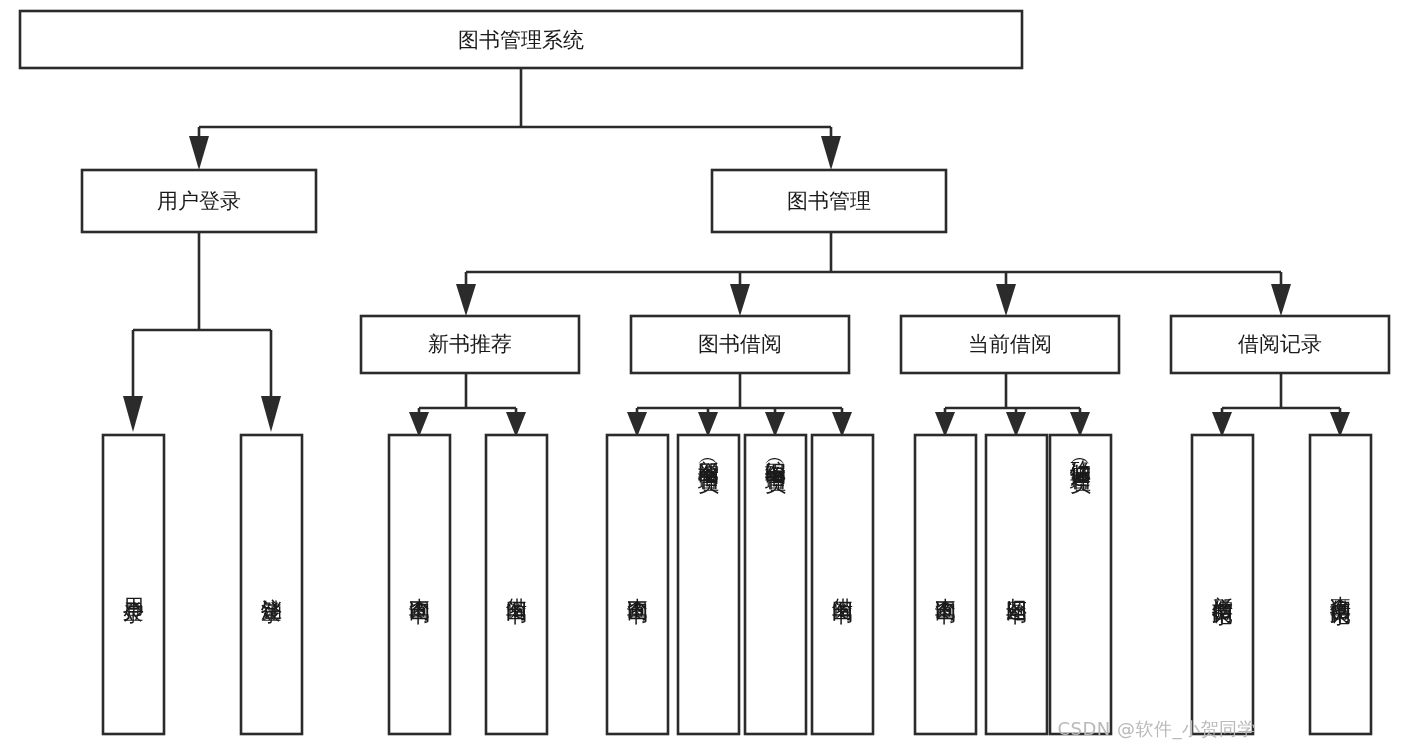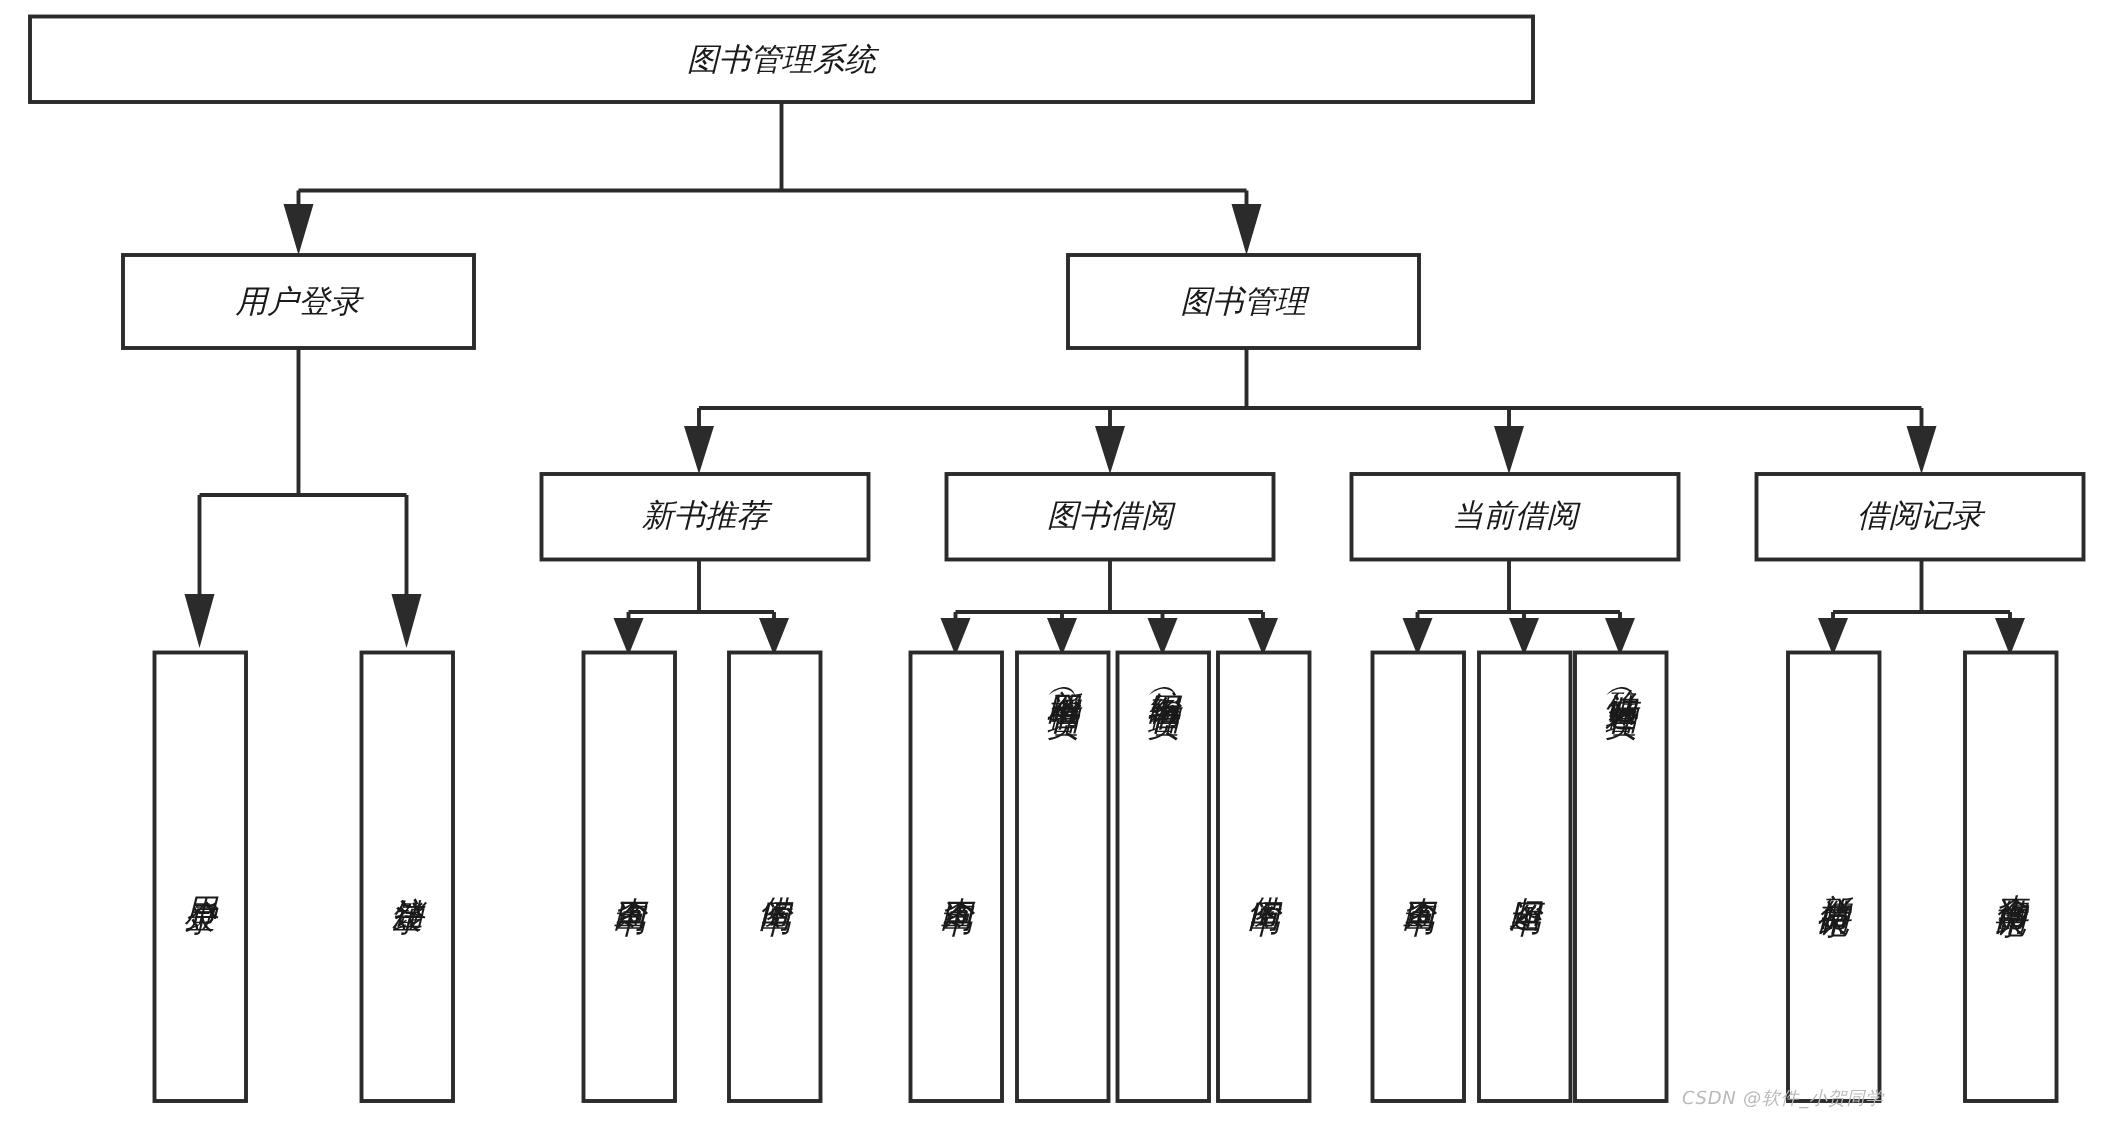--- a/index.html
+++ b/index.html
@@ -11,21 +11,20 @@
     width: 1405px;
     height: 747px;
     font-family: "DejaVu Sans", "Liberation Sans", sans-serif;
     overflow: hidden;
   }
   #diagram-root {
     position: relative;
     width: 1264px;
     height: 747px;
     background: #ffffff;
-    font-style: italic;
   }
   svg#tree-svg {
     position: absolute;
     left: 0;
     top: 0;
     width: 1405px;
     height: 747px;
   }
   .node-box {
     fill: #ffffff;
@@ -68,21 +67,21 @@
     position: absolute;
     display: flex;
     align-items: center;
     justify-content: center;
   }
   #watermark {
     position: absolute;
     right: 8px;
     bottom: 6px;
     font-family: "DejaVu Sans", "Liberation Sans", sans-serif;
-    font-size: 12px;
+    font-size: 18px;
     color: #b9b9b9;
     letter-spacing: 0.5px;
     white-space: nowrap;
   }
 </style>
 </head>
 <body>
 
 <div id="diagram-root">
 

